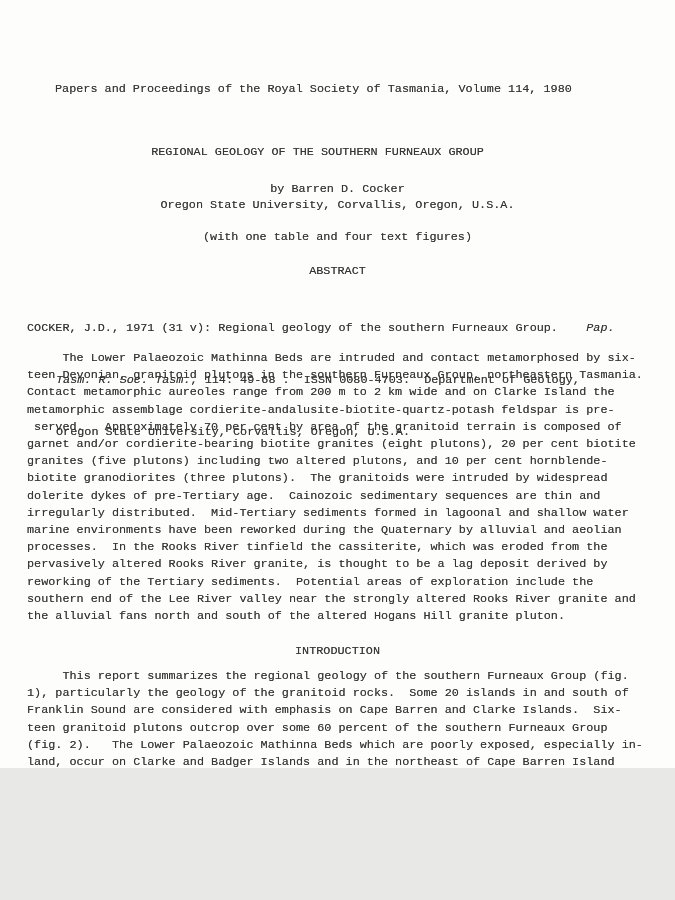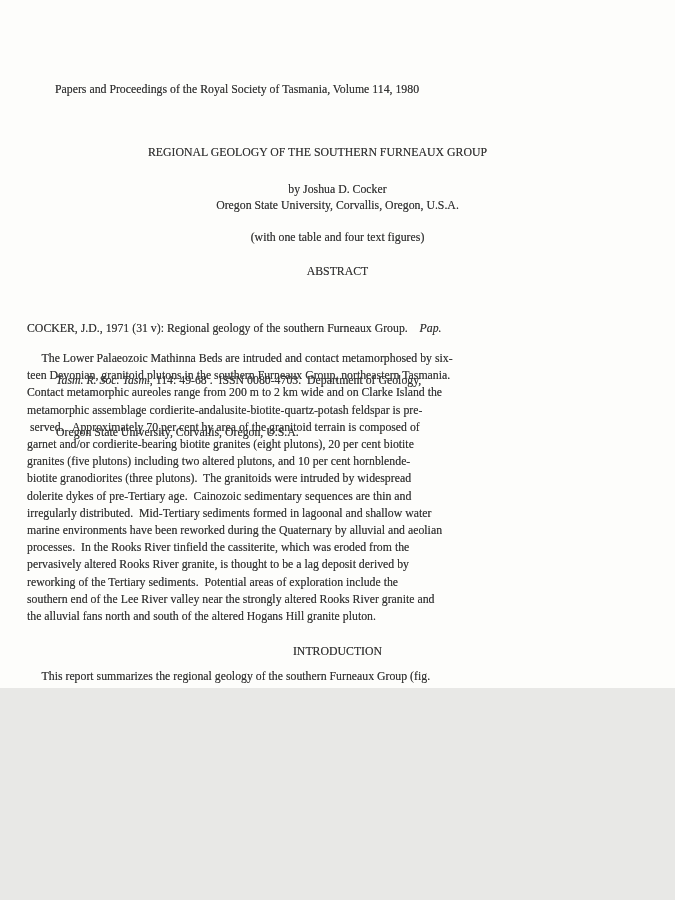--- a/index.html
+++ b/index.html
@@ -3,24 +3,24 @@
 <meta charset="utf-8">
 <style>
   html, body {
     margin: 0;
     padding: 0;
     background: #e8e8e6;
   }
   .page {
     position: relative;
     width: 675px;
-    height: 688px;
+    height: 768px;
     background: #fdfdfb;
     overflow: hidden;
-    font-family: Liberation Serif, serif;
+    font-family: Liberation Mono, monospace;
     font-size: 11.8px;
     line-height: 17.2px;
     color: #363636;
     text-shadow: 0 0 0.45px rgba(54,54,54,0.65);
   }
   .abs { position: absolute; white-space: pre; }
   .centered { left: 0; right: 0; text-align: center; }
   .block { white-space: pre; }
   .hang { padding-left: 29px; }
   em.jref { font-style: italic; }
@@ -29,21 +29,21 @@
 </head>
 <body>
 
 <div class="page">
 
   <div class="abs" style="top:81px; left:55px;">Papers and Proceedings of the Royal Society of Tasmania, Volume 114, 1980</div>
 
 
   <div class="abs centered title-shift" style="top:144px;">REGIONAL GEOLOGY OF THE SOUTHERN FURNEAUX GROUP</div>
 
-  <div class="abs centered" style="top:181px;">by Joshua D. Cocker</div>
+  <div class="abs centered" style="top:181px;">by Barren D. Cocker</div>
 
   <div class="abs centered" style="top:197px;">Oregon State University, Corvallis, Oregon, U.S.A.</div>
 
   <div class="abs centered" style="top:229px;">(with one table and four text figures)</div>
 
   <div class="abs centered" style="top:263px;">ABSTRACT</div>
 
   <div class="abs" style="top:286px; left:27px; right:20px;">
     <div class="block"><span>COCKER, J.D., 1971 (31 v): Regional geology of the southern Furneaux Group.    </span><em class="jref">Pap.</em></div>
     <div class="block hang"><em class="jref">Tasm. R. Soc. Tasm.</em><span>, 114: 49-68 .  ISSN 0080-4703.  Department of Geology,</span></div>

